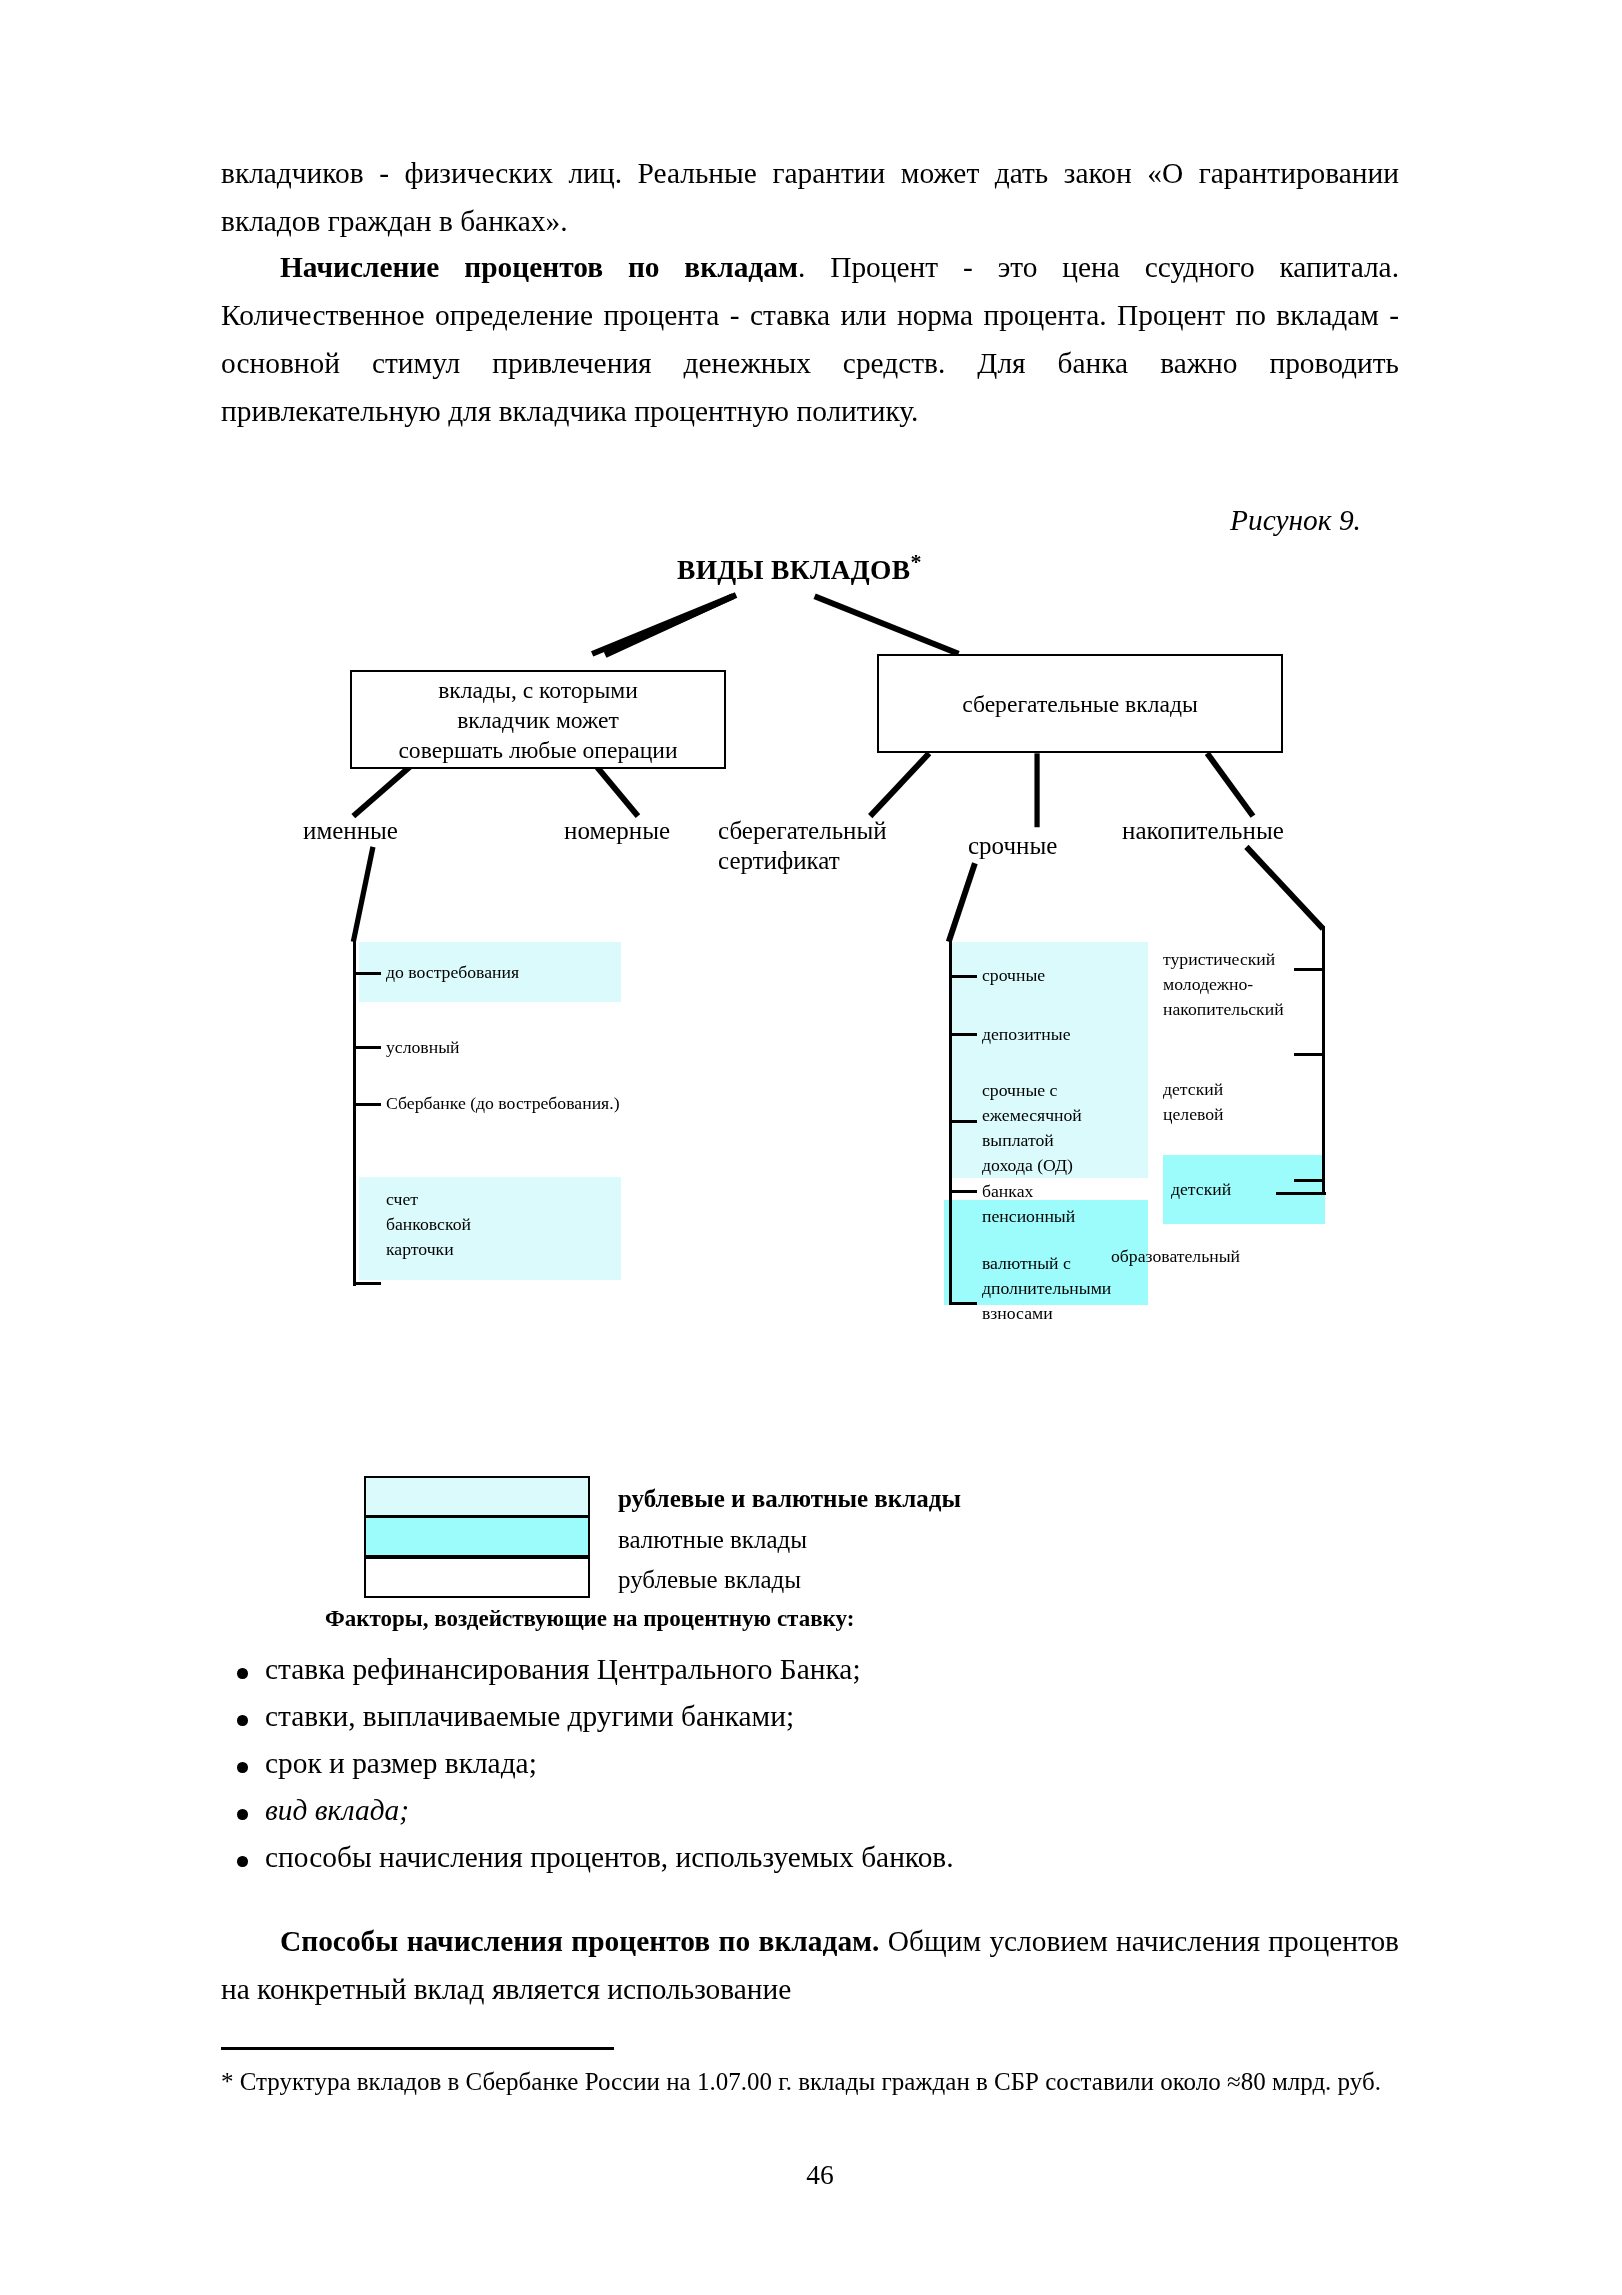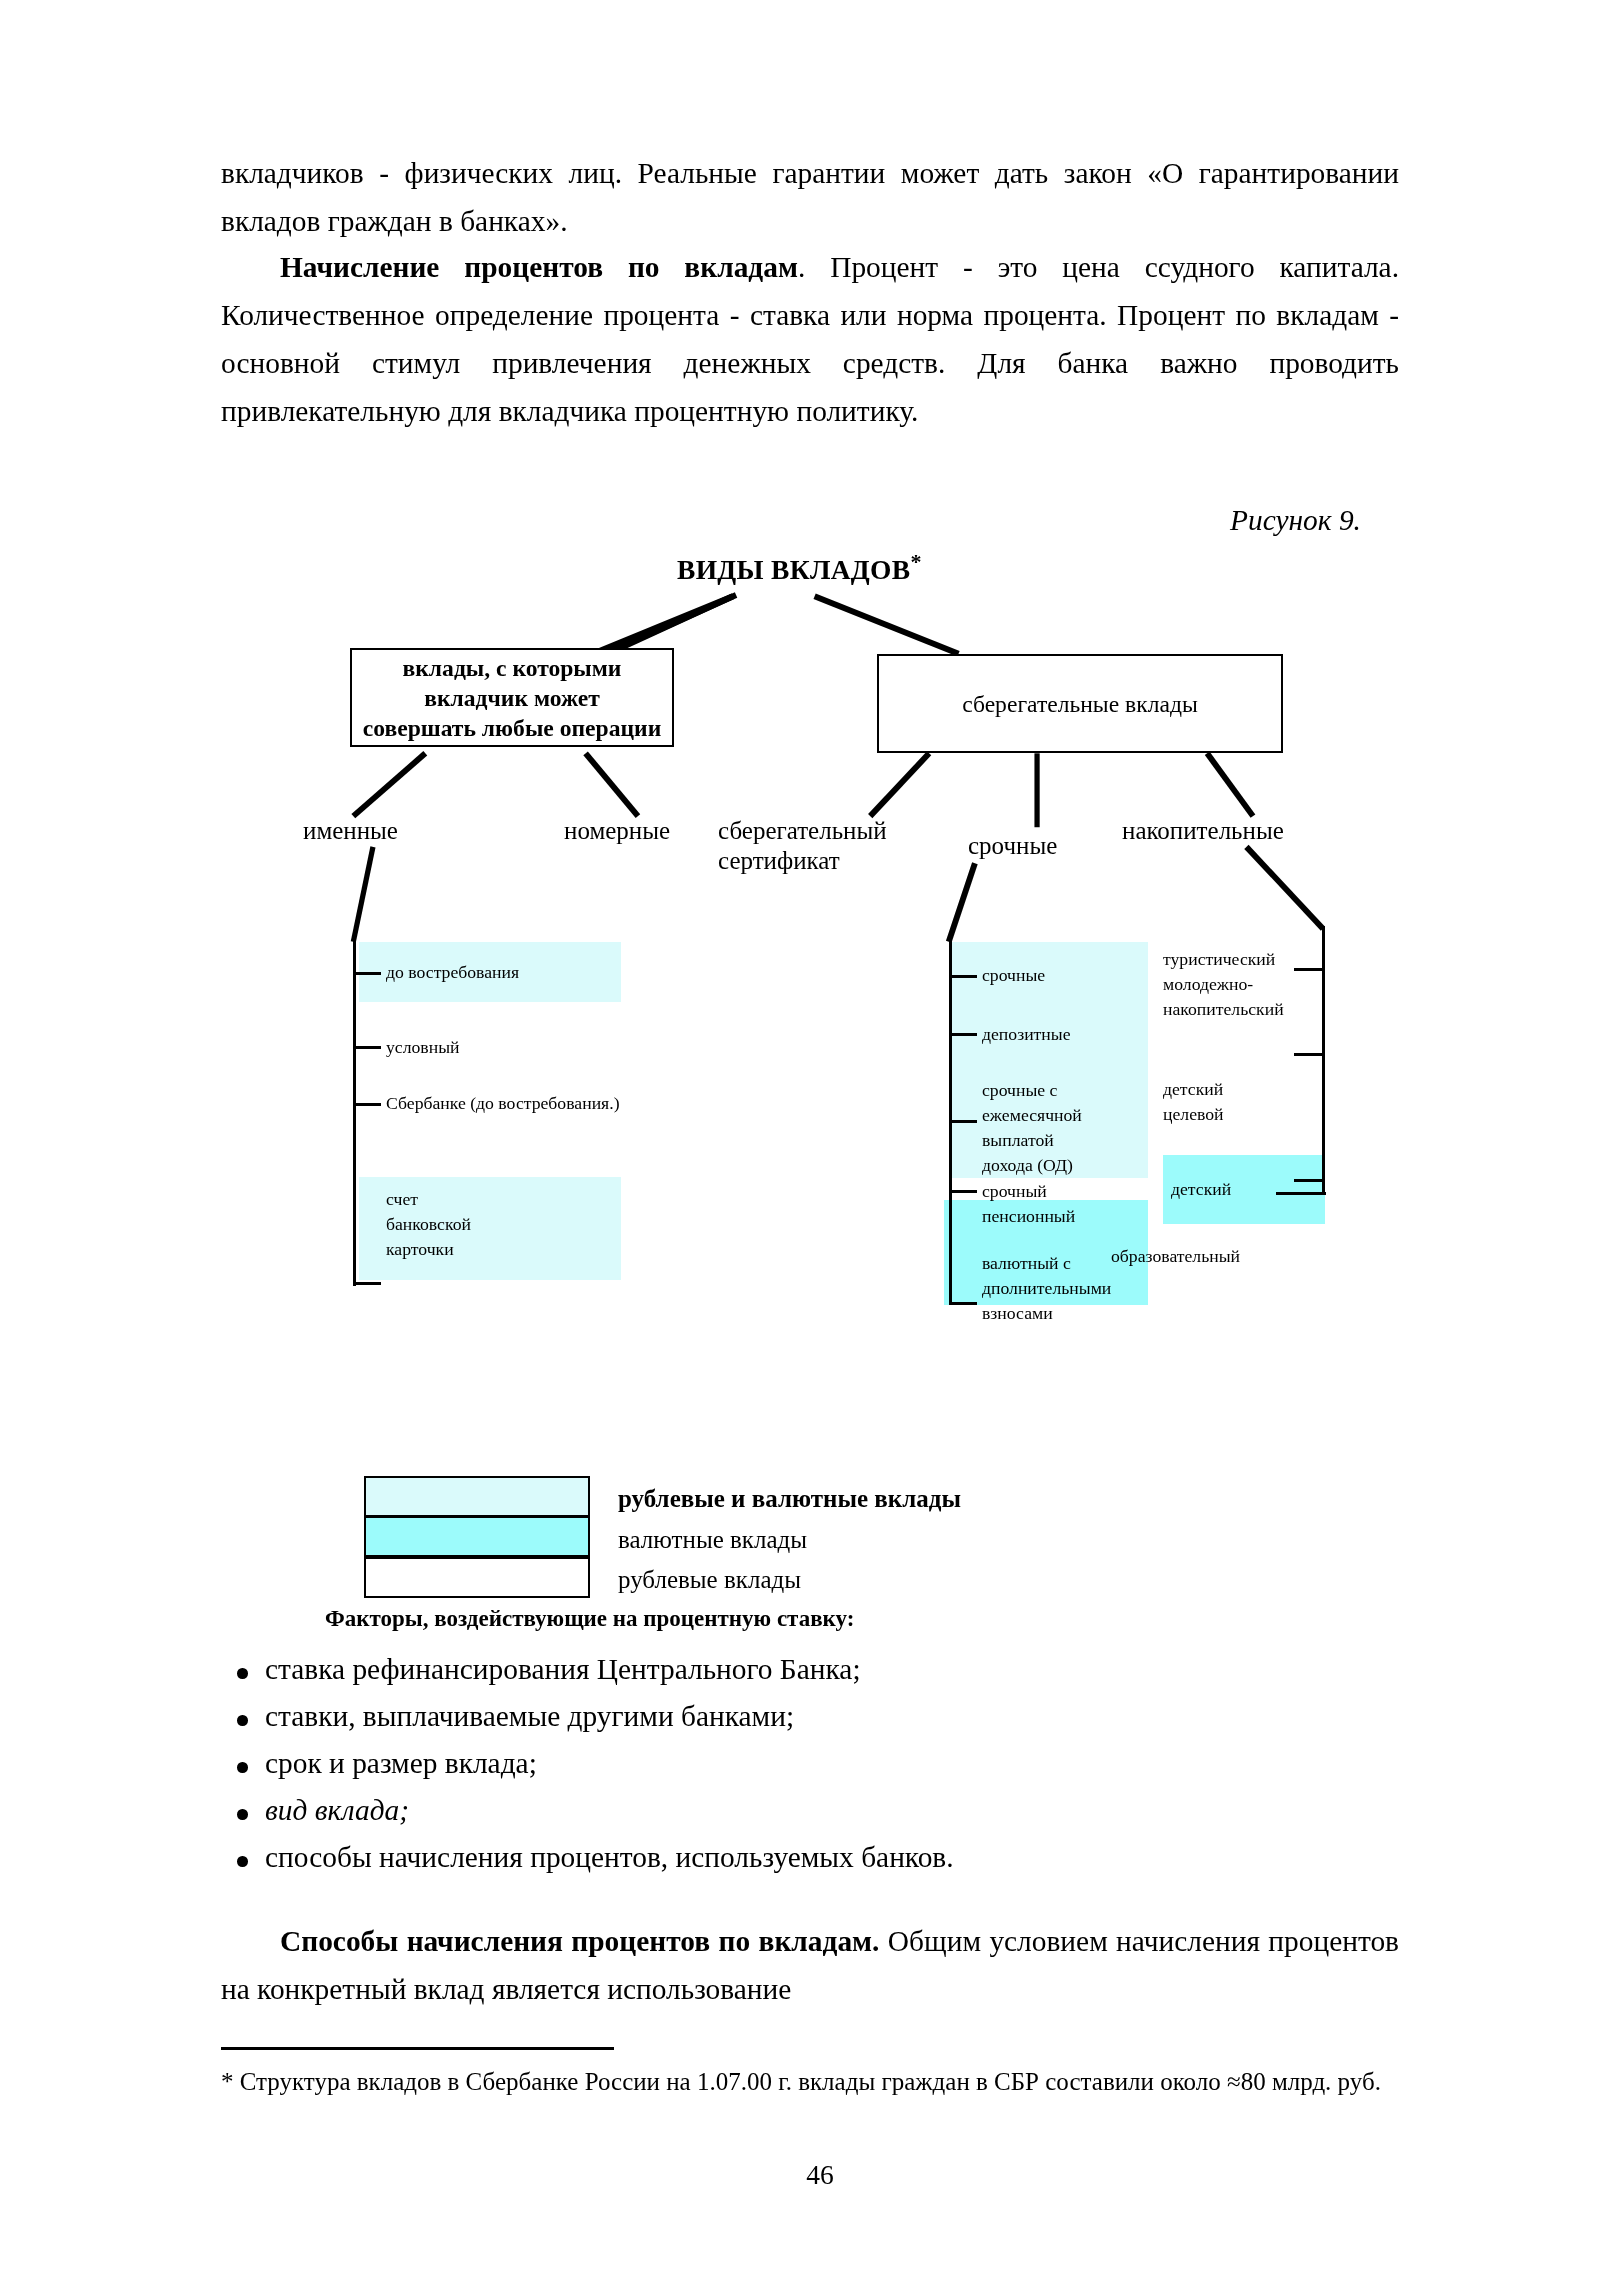--- a/index.html
+++ b/index.html
@@ -119,21 +119,21 @@
       <line x1="1585" y1="352" x2="1585" y2="465" stroke="#000" stroke-width="8"></line>
       <line x1="1845" y1="352" x2="1915" y2="448" stroke="#000" stroke-width="9"></line>
 
       <line x1="570" y1="495" x2="540" y2="640" stroke="#000" stroke-width="8"></line>
 
       <line x1="1490" y1="520" x2="1450" y2="640" stroke="#000" stroke-width="9"></line>
 
       <line x1="1905" y1="495" x2="2022" y2="620" stroke="#000" stroke-width="9"></line>
     </svg>
 
-    <div class="dg-box" style="left:350px;top:125px;width:324px;height:99px;font-weight:bold;">
+    <div class="dg-box" style="left:350px;top:147px;width:376px;height:99px;">
       <div>
         <span>вклады, с которыми</span><br>
         <span>вкладчик может</span><br>
         <span>совершать любые операции</span>
       </div>
     </div>
 
     <div class="dg-box" style="left:877px;top:131px;width:406px;height:99px;">
       <span>сберегательные вклады</span>
     </div>
@@ -181,21 +181,21 @@
 
     <div class="leaf" style="left:982px;top:440px;">срочные</div>
     <div class="leaf" style="left:982px;top:499px;">депозитные</div>
     <div class="leaf" style="left:982px;top:555px;">
       <span>срочные с</span><br>
       <span>ежемесячной</span><br>
       <span>выплатой</span><br>
       <span>дохода (ОД)</span>
     </div>
     <div class="leaf" style="left:982px;top:656px;">
-      <span>срочный</span><br>
+      <span>банках</span><br>
       <span>пенсионный</span>
     </div>
     <div class="leaf" style="left:982px;top:728px;">
       <span>валютный с</span><br>
       <span>дполнительными</span><br>
       <span>взносами</span>
     </div>
 
     <div class="hl" style="left:1163px;top:632px;width:162px;height:69px;background:#9CFBFB;"></div>
 

